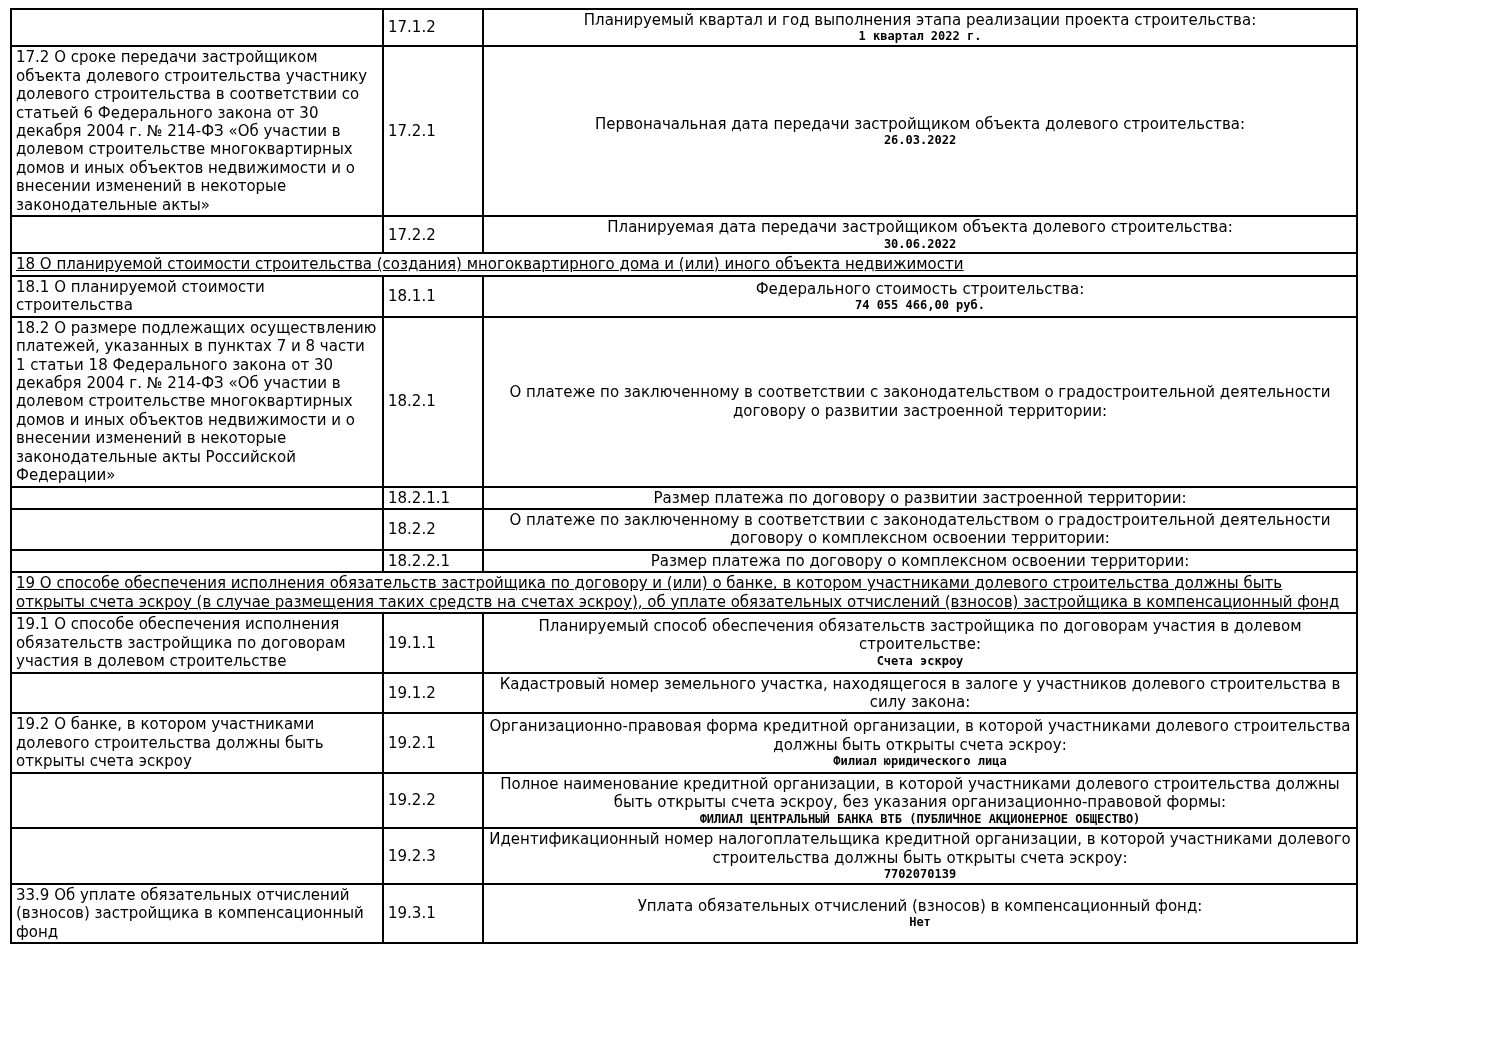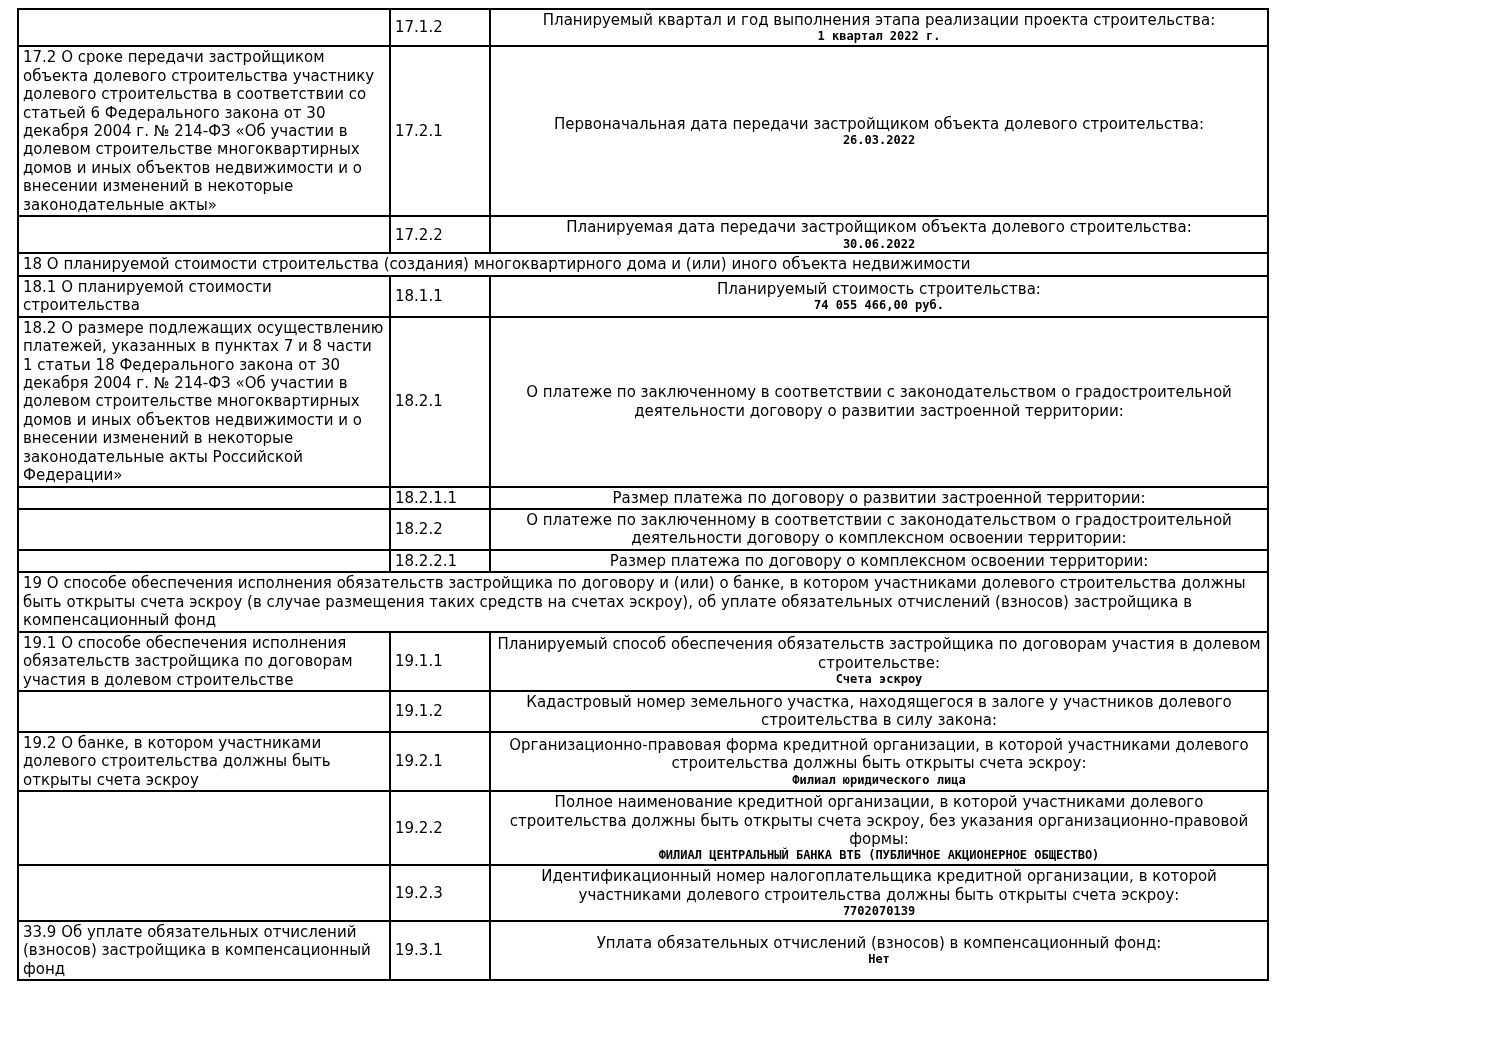--- a/index.html
+++ b/index.html
@@ -13,37 +13,36 @@
     box-sizing: border-box;
     padding: 8px 10px;
     font-family: "DejaVu Sans", "Liberation Sans", sans-serif;
     font-size: 15px;
     line-height: 1.23;
     color: #000000;
   }
   table.decl {
     border-collapse: collapse;
     table-layout: fixed;
-    width: 1252px;
-    margin-left: 7px;
+    width: 1348px;
   }
   table.decl td {
     border: 2px solid #000000;
     padding: 1px 4px;
     vertical-align: middle;
     overflow: hidden;
     word-wrap: break-word;
   }
   col.c-desc { width: 372px; }
   col.c-num  { width: 100px; }
   col.c-content { width: auto; }
   td.cell-desc { vertical-align: middle; }
   td.cell-num  { vertical-align: middle; }
   td.cell-content { vertical-align: middle; text-align: center; }
-  td.section-cell { vertical-align: middle; }
+  td.section-cell { vertical-align: middle; text-decoration: underline; }
   .value {
     font-weight: bold;
     font-family: "DejaVu Sans Mono", "Liberation Mono", monospace;
     font-size: 12px;
   }
 </style>
 </head>
 <body>
 
 <table class="decl">
@@ -77,21 +76,21 @@
           <div class="value">30.06.2022</div>
         </td>
       </tr>
       <tr>
         <td colspan="3" class="section-cell">18 О планируемой стоимости строительства (создания) многоквартирного дома и (или) иного объекта недвижимости</td>
       </tr>
       <tr>
         <td class="cell-desc">18.1 О планируемой стоимости строительства</td>
         <td class="cell-num">18.1.1</td>
         <td class="cell-content">
-          <div class="label">Планируемый стоимость строительства:</div>
+          <div class="label">Федерального стоимость строительства:</div>
           <div class="value">74 055 466,00 руб.</div>
         </td>
       </tr>
       <tr>
         <td class="cell-desc">18.2 О размере подлежащих осуществлению платежей, указанных в пунктах 7 и 8 части 1 статьи 18 Федерального закона от 30 декабря 2004 г. № 214-ФЗ «Об участии в долевом строительстве многоквартирных домов и иных объектов недвижимости и о внесении изменений в некоторые законодательные акты Российской Федерации»</td>
         <td class="cell-num">18.2.1</td>
         <td class="cell-content">
           <div class="label">О платеже по заключенному в соответствии с законодательством о градостроительной деятельности договору о развитии застроенной территории:</div>
         </td>
       </tr>

